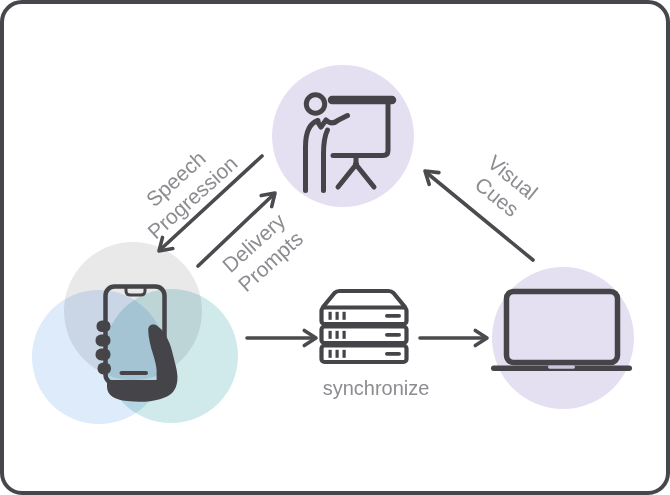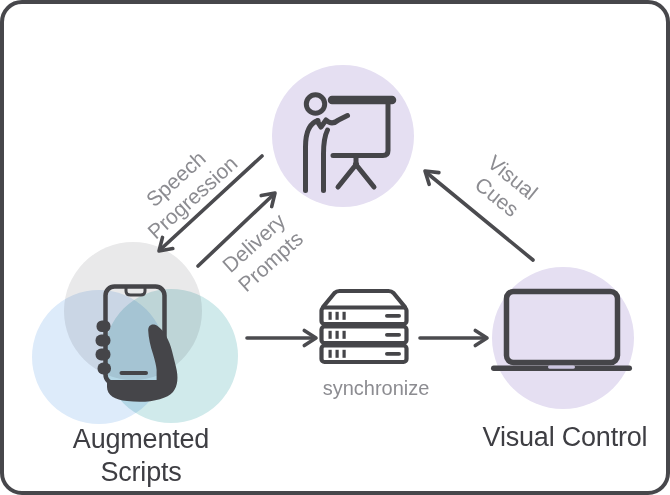--- a/index.html
+++ b/index.html
@@ -141,20 +141,15 @@
     <div>Prompts</div>
   </div>
 
   <div id="cues-label" class="label lbl-gray">
     <div>Visual</div>
     <div>Cues</div>
   </div>
 
   <div id="sync-label" class="label lbl-sync">synchronize</div>
 
-  <div id="augmented-label" class="label lbl-title">
-    <div>Augmented</div>
-    <div>Scripts</div>
-  </div>
 
-  <div id="control-label" class="label lbl-title">Visual Control</div>
 
 </div>
 
 </body></html>

